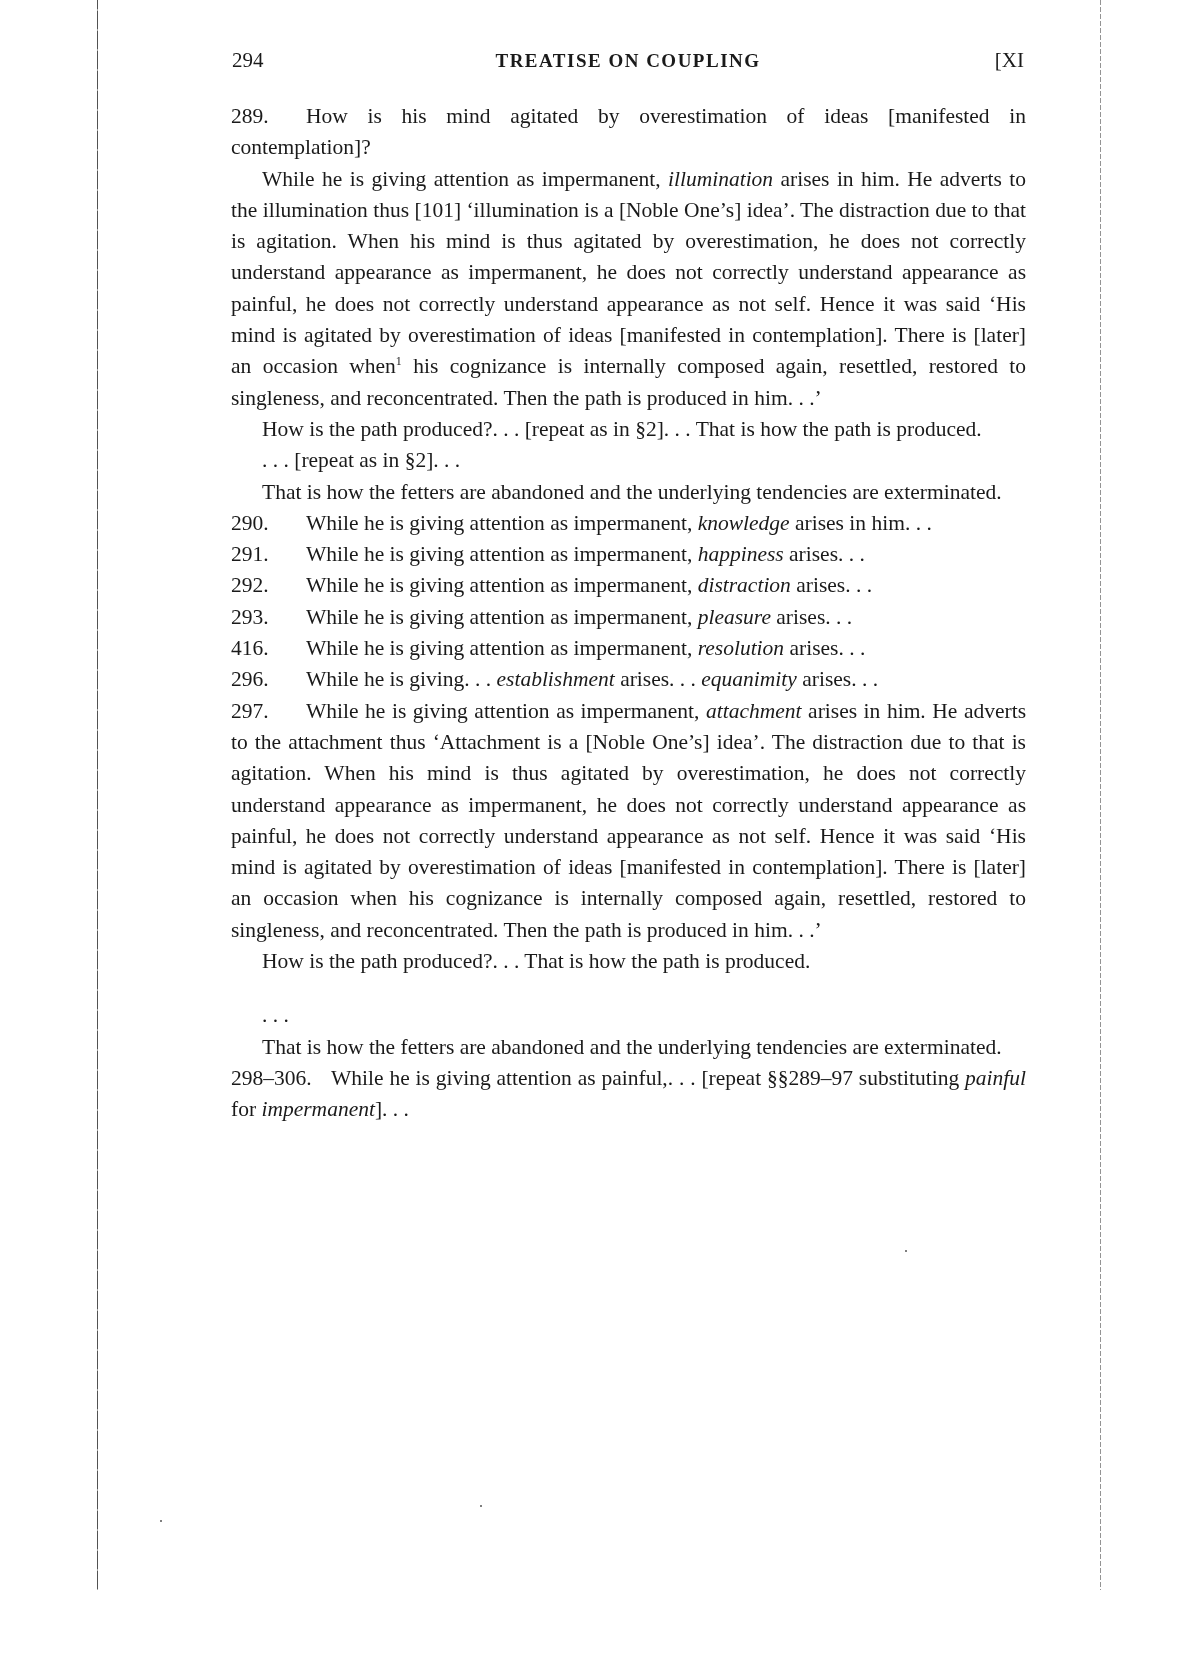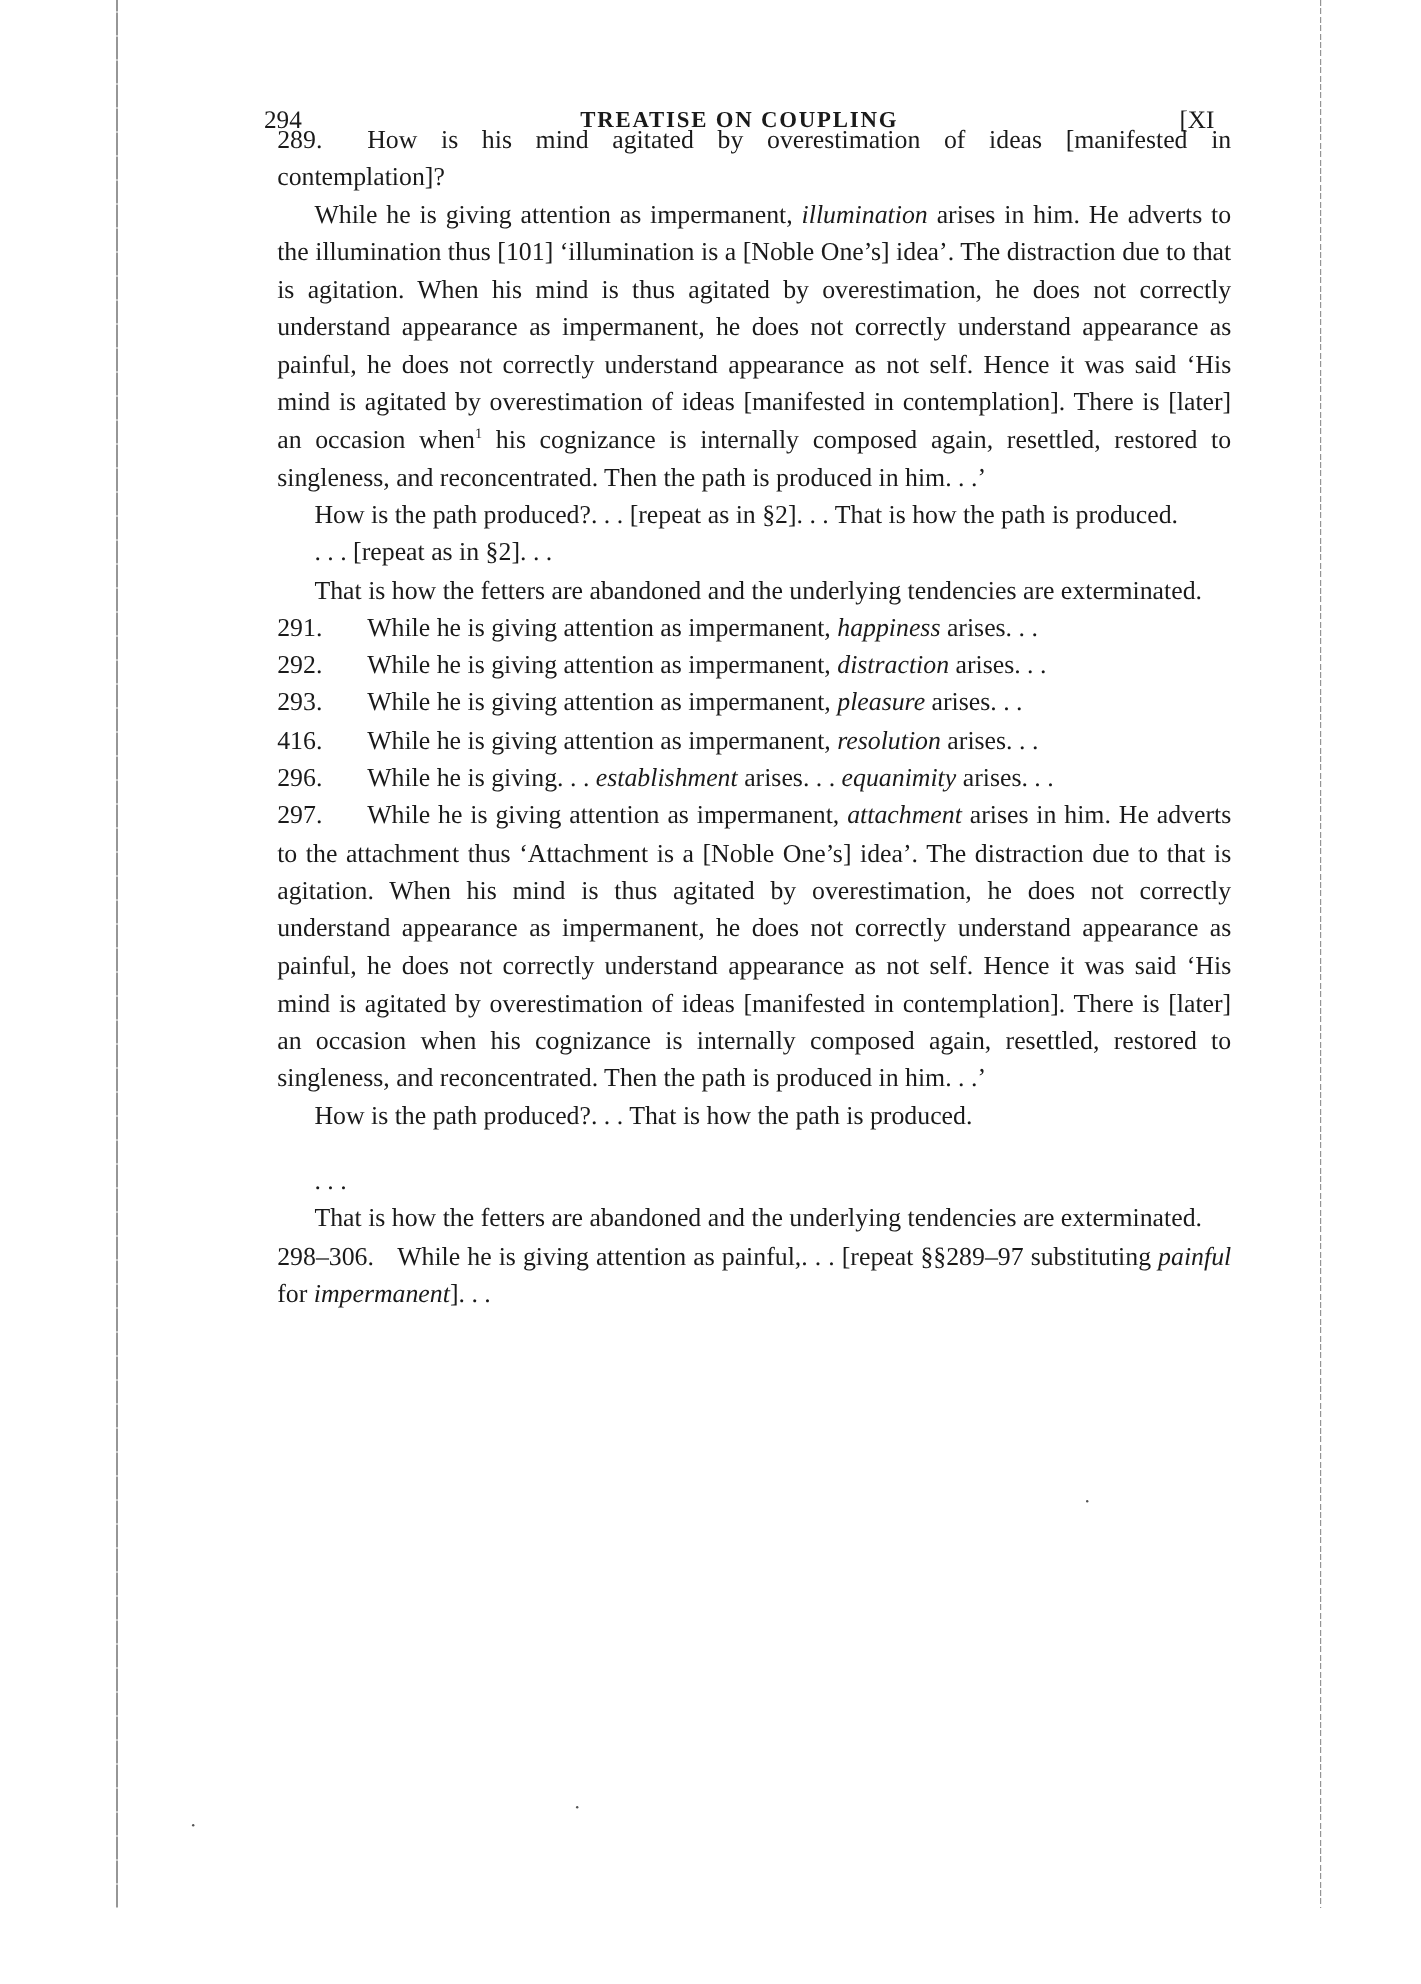--- a/index.html
+++ b/index.html
@@ -4,21 +4,21 @@
 <style>
   html, body { margin: 0; padding: 0; background: #ffffff; }
   body { width: 1184px; height: 1653px; position: relative; overflow: hidden;
          font-family: "Liberation Serif", "DejaVu Serif", serif; color: #1a1a1a; }
   .scan-line-left { position: absolute; left: 97px; top: 0; width: 1px; height: 1590px;
          background: repeating-linear-gradient(to bottom, #333 0 9px, #999 9px 11px, #333 11px 20px); opacity: 0.85; }
   .scan-line-right { position: absolute; left: 1100px; top: 0; width: 1px; height: 1590px;
          background: repeating-linear-gradient(to bottom, #666 0 5px, transparent 5px 7px); opacity: 0.7; }
   .speck { position: absolute; width: 2px; height: 2px; background: #555; border-radius: 1px; }
 
-  .header { position: absolute; top: 48px; left: 220px; width: 792px; height: 30px; font-size: 21px; margin-top: 40px; }
+  .header { position: absolute; top: 48px; left: 232px; width: 792px; height: 30px; font-size: 21px; }
   .header .page-num { position: absolute; left: 0; top: 0; }
   .header .running-title { position: absolute; left: 0; right: 0; text-align: center; letter-spacing: 1.5px; font-size: 19px; top: 2px; font-weight: bold; }
   .header .chapter-mark { position: absolute; right: 0; top: 0; text-align: right; }
 
   .body { position: absolute; top: 101px; left: 231px; width: 795px; font-size: 21.5px; line-height: 31.3px; }
   .para { margin: 0; text-align: justify; text-align-last: left; }
   .para.indent { text-indent: 31px; }
   .num { display: inline-block; min-width: 75px; }
   .num.wide { min-width: 100px; }
   i { font-style: italic; }
@@ -42,20 +42,23 @@
 <div class="body">
   <p class="para">
     <span class="num">289.</span><span>How is his mind agitated by overestimation of ideas [manifested in contemplation]?</span>
   </p>
   <p class="para indent"><span>While he is giving attention as impermanent, </span><i>illumination</i><span> arises in him. He adverts to the illumination thus [101] ‘illumination is a [Noble One’s] idea’. The distraction due to that is agitation. When his mind is thus agitated by overestimation, he does not correctly understand appearance as impermanent, he does not correctly understand appearance as painful, he does not correctly understand appearance as not self. Hence it was said ‘His mind is agitated by overestimation of ideas [manifested in contemplation]. There is [later] an occasion when</span><sup>1</sup><span> his cognizance is internally composed again, resettled, restored to singleness, and reconcentrated. Then the path is produced in him. . .’</span></p>
   <p class="para indent">How is the path produced?. . . [repeat as in §2]. . . That is how the path is produced.</p>
   <p class="para indent">. . . [repeat as in §2]. . .</p>
   <p class="para indent">That is how the fetters are abandoned and the underlying tendencies are exterminated.</p>
 
   <p class="para">
+    <span class="num">290.</span><span><span>While he is giving attention as impermanent, </span><i>knowledge</i><span> arises in him. . .</span></span>
+  </p>
+  <p class="para">
     <span class="num">291.</span><span><span>While he is giving attention as impermanent, </span><i>happiness</i><span> arises. . .</span></span>
   </p>
   <p class="para">
     <span class="num">292.</span><span><span>While he is giving attention as impermanent, </span><i>distraction</i><span> arises. . .</span></span>
   </p>
   <p class="para">
     <span class="num">293.</span><span><span>While he is giving attention as impermanent, </span><i>pleasure</i><span> arises. . .</span></span>
   </p>
   <p class="para">
     <span class="num">416.</span><span><span>While he is giving attention as impermanent, </span><i>resolution</i><span> arises. . .</span></span>

